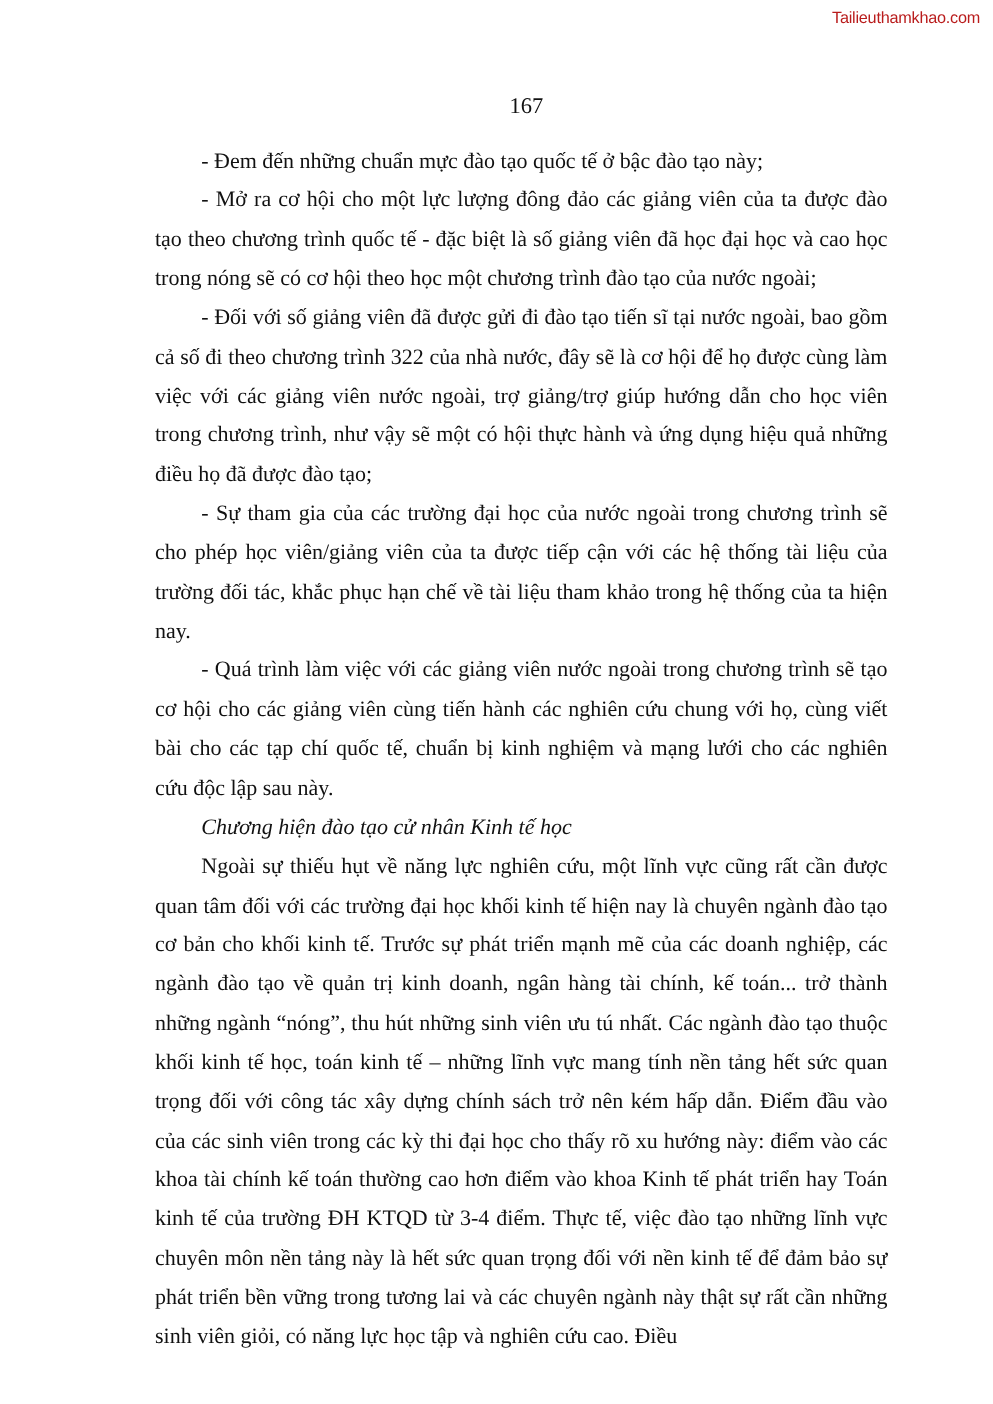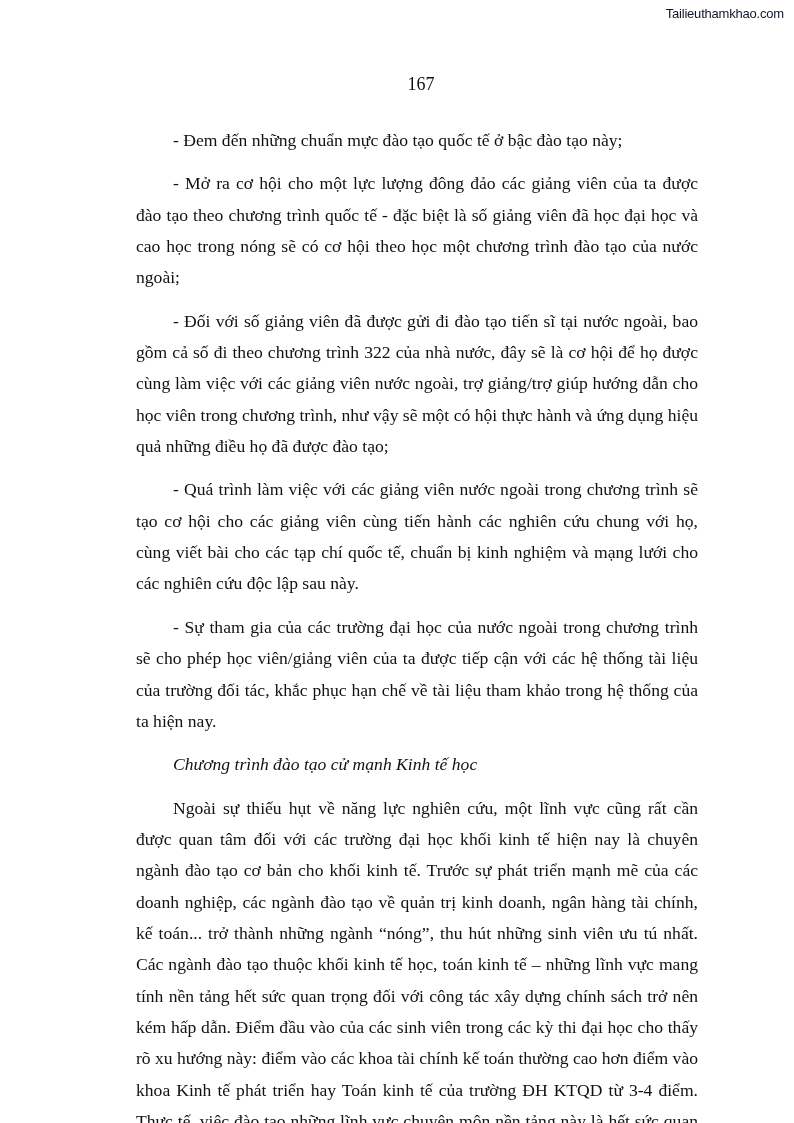--- a/index.html
+++ b/index.html
@@ -3,41 +3,41 @@
 <meta charset="utf-8">
 <style>
   html, body { margin: 0; padding: 0; }
   body {
     width: 794px; height: 1123px; background: #ffffff; position: relative; overflow: hidden;
     font-family: "Liberation Serif", "DejaVu Serif", serif; color: #111;
   }
   .watermark {
     position: absolute; top: 6px; right: 10px;
     font-family: "Liberation Sans", "DejaVu Sans", sans-serif;
-    font-size: 13px; color: #0f172a; letter-spacing: -0.2px;
+    font-size: 13px; color: #b91c1c; letter-spacing: -0.2px;
   }
   .page-number {
     position: absolute; top: 74px; left: 0; width: 100%; text-align: center;
     font-size: 18px; margin-left: 24px;
   }
   .content {
     position: absolute; top: 113px; left: 124px; width: 586px;
     font-size: 17.6px; line-height: 31.35px; text-align: justify;
   }
-  .content p { margin: 12px; text-indent: 37px; }
+  .content p { margin: 0; text-indent: 37px; }
   .content p.bullet { text-indent: 37px; }
   .content p.heading { font-style: italic; }
 </style>
 </head>
 <body>
 
 <div class="watermark">Tailieuthamkhao.com</div>
 <div class="page-number">167</div>
 
 <div class="content">
   <p class="bullet">-  Đem đến những chuẩn mực đào tạo quốc tế ở bậc đào tạo này;</p>
   <p class="bullet">-  Mở ra cơ hội cho một lực lượng đông đảo các giảng viên của ta được đào tạo theo chương trình quốc tế - đặc biệt là số giảng viên đã học đại học và cao học trong nóng sẽ có cơ hội theo học một chương trình đào tạo của nước ngoài;</p>
   <p class="bullet">-  Đối với số giảng viên đã được gửi đi đào tạo tiến sĩ tại nước ngoài, bao gồm cả số đi theo chương trình 322 của nhà nước, đây sẽ là cơ hội để họ được cùng làm việc với các giảng viên nước ngoài, trợ giảng/trợ giúp hướng dẫn cho học viên trong chương trình, như vậy sẽ một có hội thực hành và ứng dụng hiệu quả những điều họ đã được đào tạo;</p>
+  <p class="bullet">-  Sự tham gia của các trường đại học của nước ngoài trong chương trình sẽ cho phép học viên/giảng viên của ta được tiếp cận với các hệ thống tài liệu của trường đối tác, khắc phục hạn chế về tài liệu tham khảo trong hệ thống của ta hiện nay.</p>
   <p class="bullet">-  Quá trình làm việc với các giảng viên nước ngoài trong chương trình sẽ tạo cơ hội cho các giảng viên cùng tiến hành các nghiên cứu chung với họ, cùng viết bài cho các tạp chí quốc tế, chuẩn bị kinh nghiệm và mạng lưới cho các nghiên cứu độc lập sau này.</p>
-  <p class="bullet">-  Sự tham gia của các trường đại học của nước ngoài trong chương trình sẽ cho phép học viên/giảng viên của ta được tiếp cận với các hệ thống tài liệu của trường đối tác, khắc phục hạn chế về tài liệu tham khảo trong hệ thống của ta hiện nay.</p>
-  <p class="heading">Chương trình đào tạo cử mạnh Kinh tế học</p>
+  <p class="heading">Chương hiện đào tạo cử nhân Kinh tế học</p>
   <p class="body">Ngoài sự thiếu hụt về năng lực nghiên cứu, một lĩnh vực cũng rất cần được quan tâm đối với các trường đại học khối kinh tế hiện nay là chuyên ngành đào tạo cơ bản cho khối kinh tế. Trước sự phát triển mạnh mẽ của các doanh nghiệp, các ngành đào tạo về quản trị kinh doanh, ngân hàng tài chính, kế toán... trở thành những ngành “nóng”, thu hút những sinh viên ưu tú nhất. Các ngành đào tạo thuộc khối kinh tế học, toán kinh tế – những lĩnh vực mang tính nền tảng hết sức quan trọng đối với công tác xây dựng chính sách trở nên kém hấp dẫn. Điểm đầu vào của các sinh viên trong các kỳ thi đại học cho thấy rõ xu hướng này: điểm vào các khoa tài chính kế toán thường cao hơn điểm vào khoa Kinh tế phát triển hay Toán kinh tế của trường ĐH KTQD từ 3-4 điểm. Thực tế, việc đào tạo những lĩnh vực chuyên môn nền tảng này là hết sức quan trọng đối với nền kinh tế để đảm bảo sự phát triển bền vững trong tương lai và các chuyên ngành này thật sự rất cần những sinh viên giỏi, có năng lực học tập và nghiên cứu cao. Điều</p>
 </div>
 
 </body></html>

